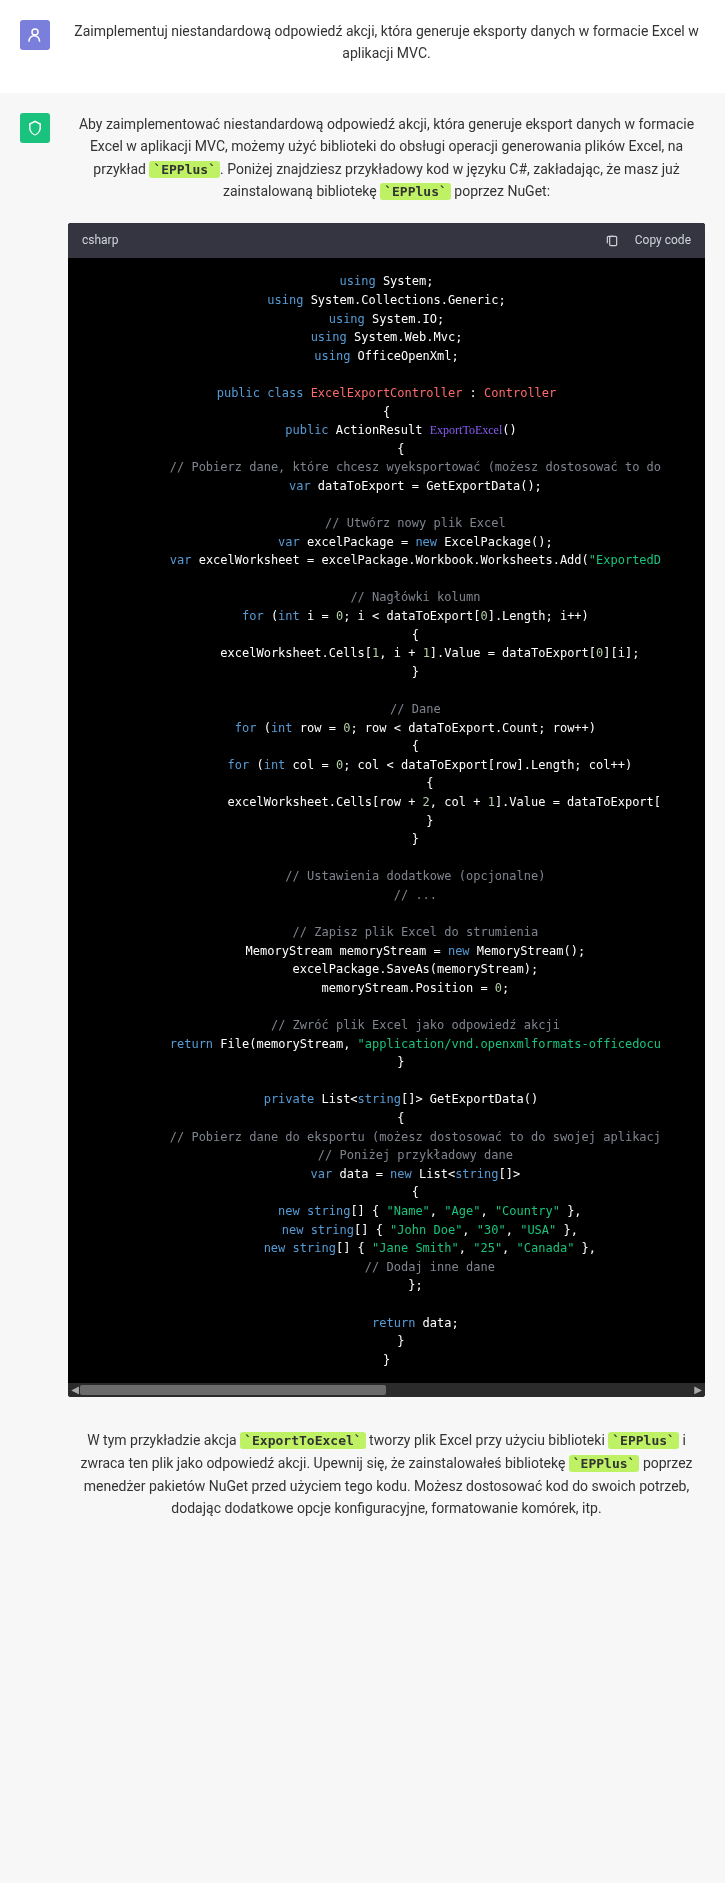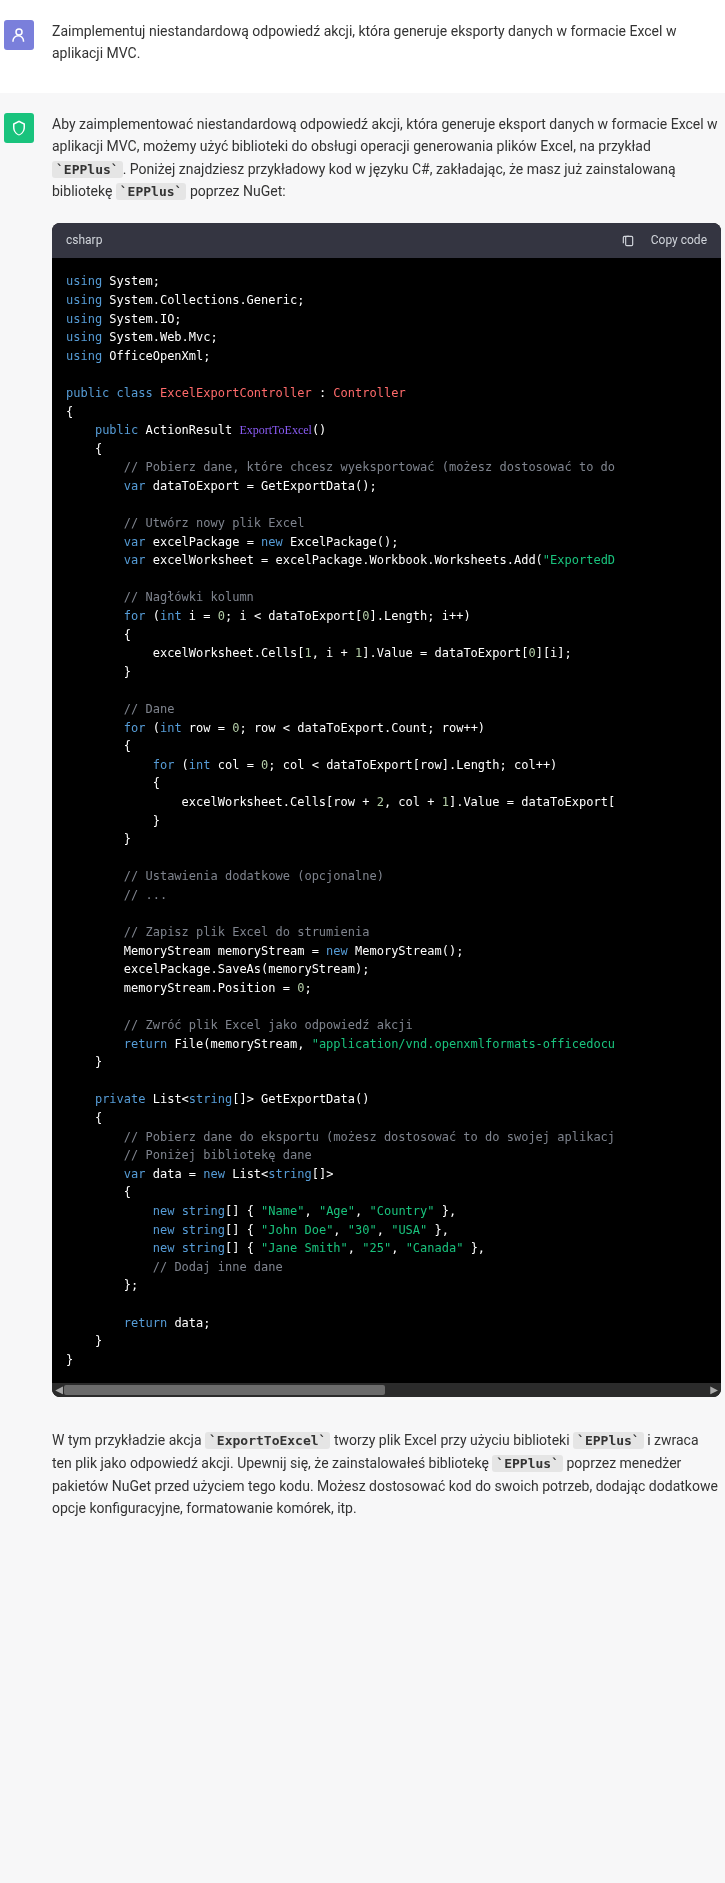--- a/index.html
+++ b/index.html
@@ -6,49 +6,50 @@
 body {
   font-family: -apple-system, BlinkMacSystemFont, "Segoe UI", Roboto, sans-serif;
   background: #f7f7f8;
   color: #2d2d2d;
   font-size: 14px;
   line-height: 1.6;
 }
 .message {
   display: flex;
   gap: 18px;
-  padding: 20px 4px;
+  padding: 20px 20px;
+  text-align: center;
 }
 .message.user { background: #fff; }
 .message.assistant { background: #f7f7f8; }
 .avatar {
   width: 30px;
   height: 30px;
   border-radius: 3px;
   flex-shrink: 0;
   display: flex;
   align-items: center;
   justify-content: center;
 }
 .avatar.user-avatar { background: #7a7fdb; }
 .avatar.assistant-avatar { background: #19c37d; }
 .avatar svg { width: 18px; height: 18px; }
 .content { flex: 1; min-width: 0; }
 .content p { margin-bottom: 8px; color: #333; }
 .inline-code {
   font-family: "Consolas", "Monaco", monospace;
-  background: #e5e5e5;
+  background: #bef264;
   padding: 1px 4px;
   border-radius: 3px;
   font-weight: 600;
   font-size: 13px;
 }
 .code-block {
   margin-top: 20px;
-  border-radius: 8px;
+  border-radius: 3px;
   overflow: hidden;
   background: #000;
 }
 .code-header {
   background: #343541;
   color: #d1d5db;
   padding: 8px 14px;
   font-size: 12px;
   display: flex;
   justify-content: space-between;
@@ -188,21 +189,21 @@
         excelPackage.SaveAs(memoryStream);
         memoryStream.Position = <span class="num">0</span>;
 
         <span class="cmt">// Zwróć plik Excel jako odpowiedź akcji</span>
         <span class="kw">return</span> File(memoryStream, <span class="str">"application/vnd.openxmlformats-officedocu</span>
     }
 
     <span class="kw">private</span> List&lt;<span class="kw">string</span>[]&gt; GetExportData()
     {
         <span class="cmt">// Pobierz dane do eksportu (możesz dostosować to do swojej aplikacj</span>
-        <span class="cmt">// Poniżej bibliotekę dane</span>
+        <span class="cmt">// Poniżej przykładowy dane</span>
         <span class="kw">var</span> data = <span class="kw">new</span> List&lt;<span class="kw">string</span>[]&gt;
         {
             <span class="kw">new</span> <span class="kw">string</span>[] { <span class="str">"Name"</span>, <span class="str">"Age"</span>, <span class="str">"Country"</span> },
             <span class="kw">new</span> <span class="kw">string</span>[] { <span class="str">"John Doe"</span>, <span class="str">"30"</span>, <span class="str">"USA"</span> },
             <span class="kw">new</span> <span class="kw">string</span>[] { <span class="str">"Jane Smith"</span>, <span class="str">"25"</span>, <span class="str">"Canada"</span> },
             <span class="cmt">// Dodaj inne dane</span>
         };
 
         <span class="kw">return</span> data;
     }

